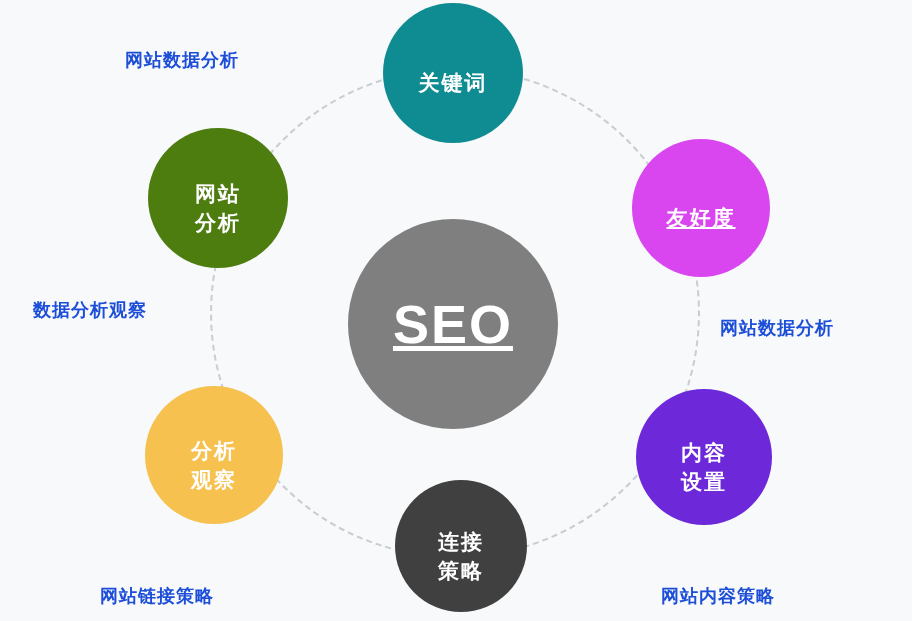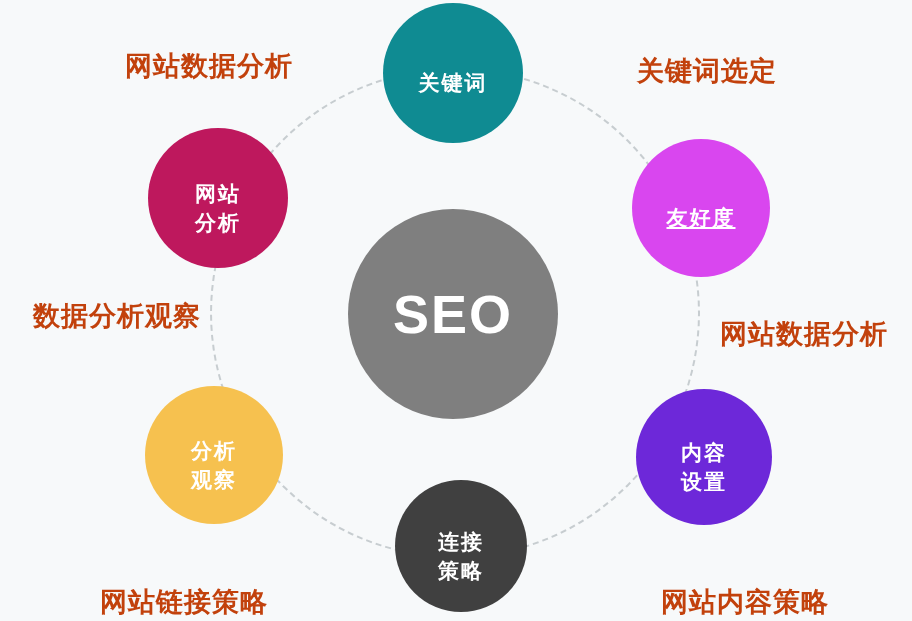--- a/index.html
+++ b/index.html
@@ -36,40 +36,41 @@
   .node-label {
     white-space: pre-line;
     font-size: 21px;
     font-weight: bold;
     line-height: 1.4;
     letter-spacing: 2px;
     margin-top: 20px;
   }
   .center-node {
     left: 348px;
-    top: 209px;
+    top: 219px;
     width: 210px;
     height: 210px;
+    text-decoration: underline;
   }
   .center-label {
     font-size: 54px;
     font-weight: 600;
     letter-spacing: 2px;
   }
   .node-keywords        { left: 383px; top: 3px;   width: 140px; height: 140px; }
   .node-site-analysis   { left: 148px; top: 128px; width: 140px; height: 140px; }
   .node-friendliness    { left: 632px; top: 139px; width: 138px; height: 138px; }
   .node-analysis-observe{ left: 145px; top: 386px; width: 138px; height: 138px; }
   .node-content-settings{ left: 636px; top: 389px; width: 136px; height: 136px; }
   .node-link-strategy   { left: 395px; top: 480px; width: 132px; height: 132px; }
   .outer-label {
     position: absolute;
-    font-size: 27px;
+    font-size: 18px;
     font-weight: bold;
-    color: #c2410c;
+    color: #1d4ed8;
     letter-spacing: 1px;
     white-space: nowrap;
   }
   .label-site-data-analysis        { left: 125px; top: 48px; }
   .label-keyword-selection         { left: 637px; top: 53px; }
   .label-data-analysis-observation { left: 33px;  top: 298px; }
   .label-search-engine-friendliness{ left: 720px; top: 316px; }
   .label-site-link-strategy        { left: 100px; top: 584px; }
   .label-site-content-strategy     { left: 661px; top: 584px; }
 </style>
@@ -100,28 +101,27 @@
   <div class="circle node-link-strategy" style="background: #404040;">
     <span class="node-label">连接
 策略</span>
   </div>
 
   <div class="circle node-analysis-observe" style="background: rgb(246, 193, 79);">
     <span class="node-label">分析
 观察</span>
   </div>
 
-  <div class="circle node-site-analysis" style="background: #be185d;">
+  <div class="circle node-site-analysis" style="background: #4d7c0f;">
     <span class="node-label">网站
 分析</span>
   </div>
 
   <div class="outer-label label-site-data-analysis">网站数据分析</div>
 
-  <div class="outer-label label-keyword-selection">关键词选定</div>
 
   <div class="outer-label label-data-analysis-observation">数据分析观察</div>
 
   <div class="outer-label label-search-engine-friendliness">网站数据分析</div>
 
   <div class="outer-label label-site-link-strategy">网站链接策略</div>
 
   <div class="outer-label label-site-content-strategy">网站内容策略</div>
 
 </div>

